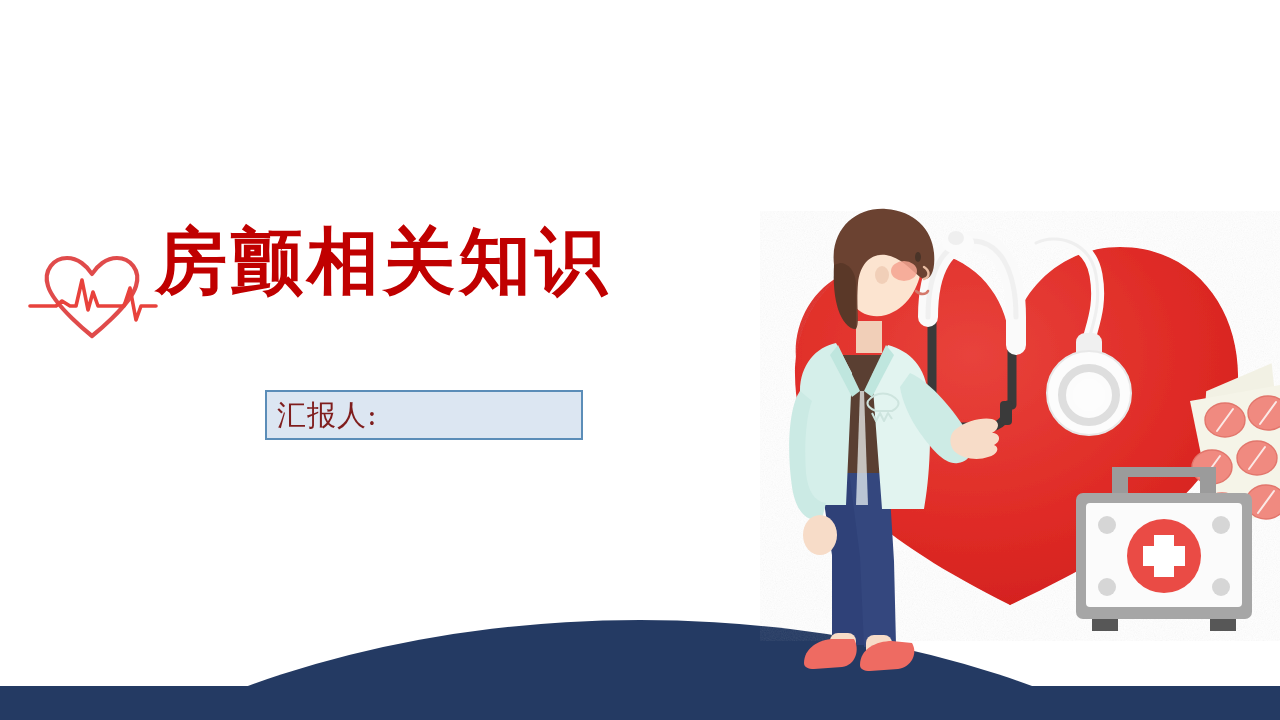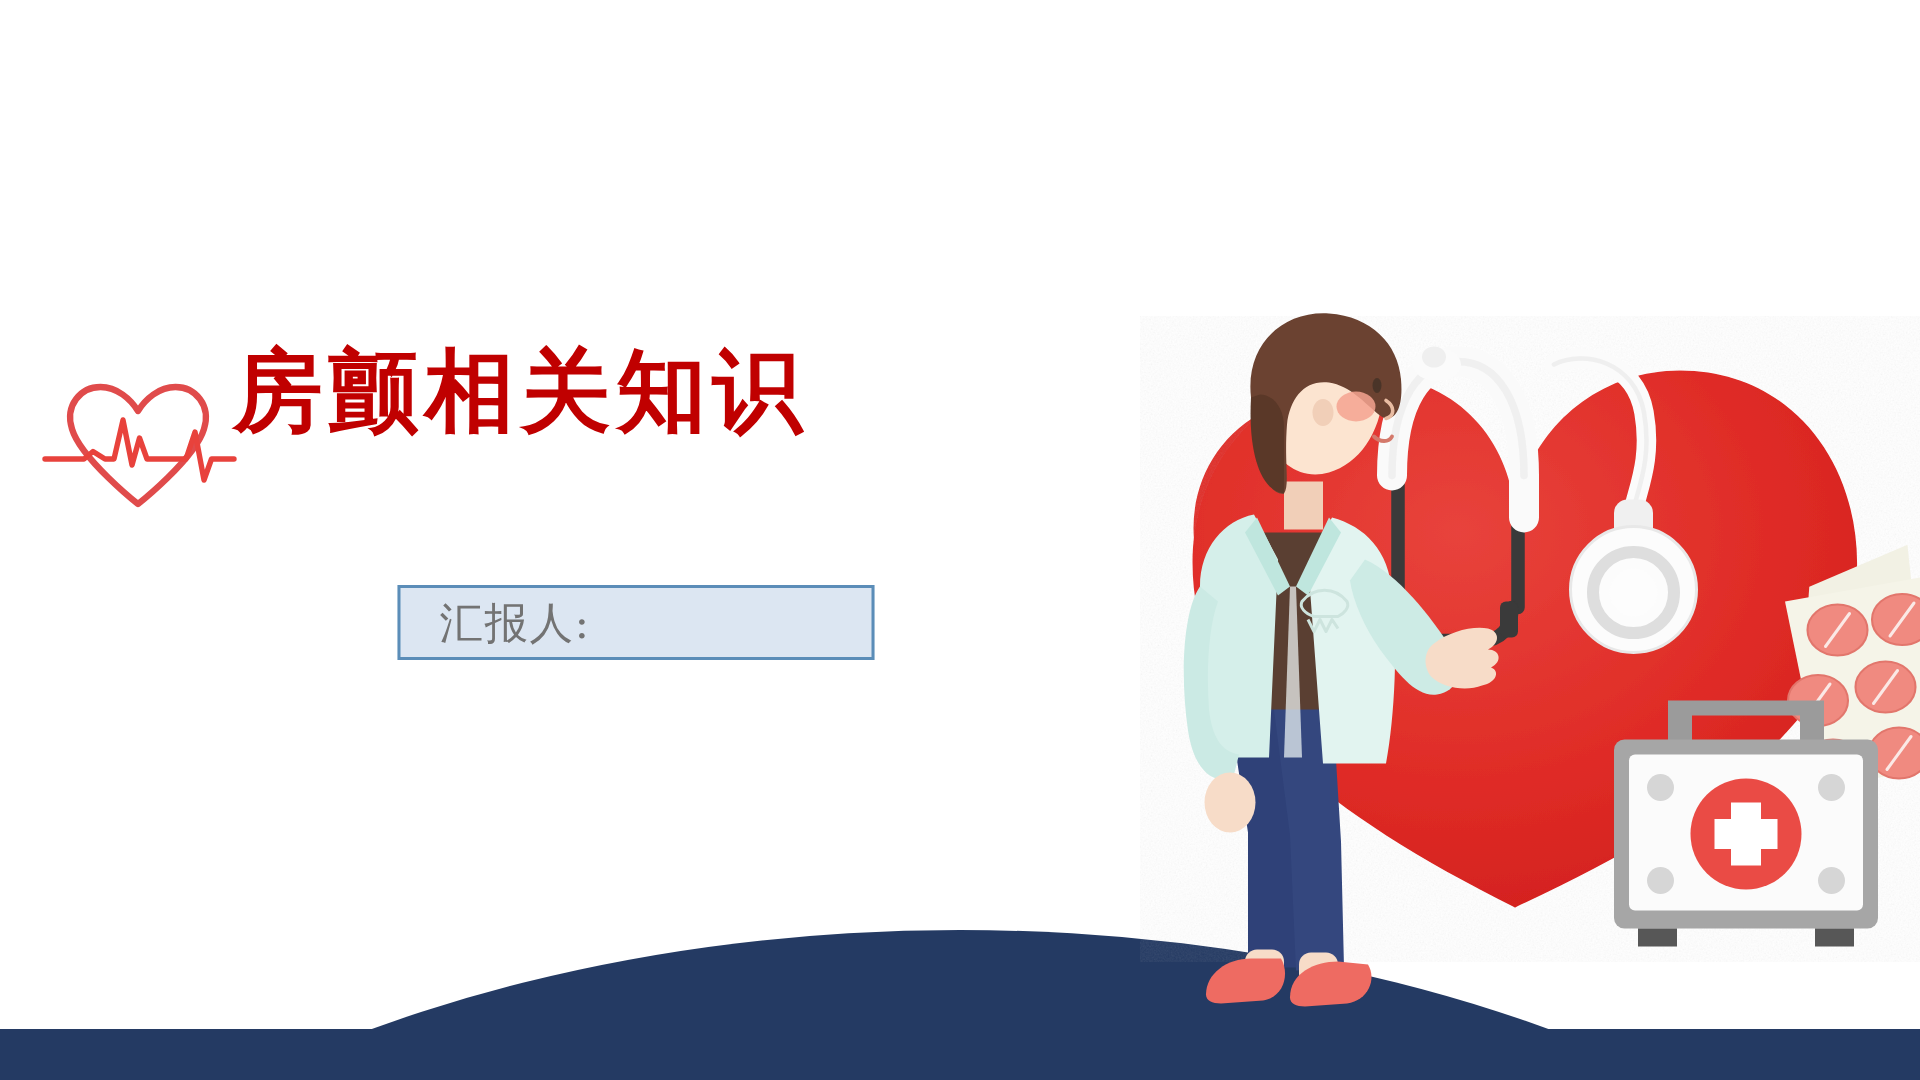--- a/index.html
+++ b/index.html
@@ -48,47 +48,46 @@
 
   
   .title {
     position: absolute;
     left: 155px;
     top: 206px;
     width: 640px;
     color: #C00000;
     font-family: "DejaVu Serif", "Liberation Serif", serif;
     font-weight: bold;
-    font-size: 60px;
+    font-size: 72px;
     line-height: 110px;
     letter-spacing: 4px;
     white-space: nowrap;
   }
 
   
   .subtitle-box {
     position: absolute;
     left: 265px;
     top: 390px;
     width: 318px;
     height: 50px;
     background: #DCE6F2;
     border: 2px solid #5B8DB8;
     box-sizing: border-box;
     display: flex;
     align-items: center;
   }
   .subtitle-text {
-    color: #737373;
+    color: #7f1d1d;
     font-family: "DejaVu Serif", "Liberation Serif", serif;
     font-size: 29px;
     line-height: 32px;
     padding-left: 10px;
     letter-spacing: 1px;
-    margin-left: 16px;
   }
 
   
   .illustration {
     position: absolute;
     left: 760px;
     top: 205px;
     width: 520px;
     height: 470px;
   }

